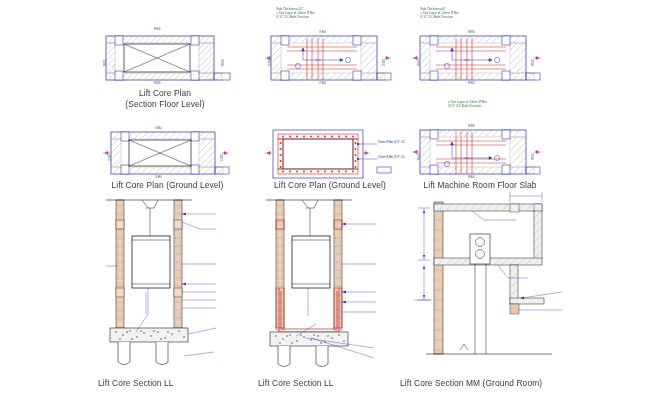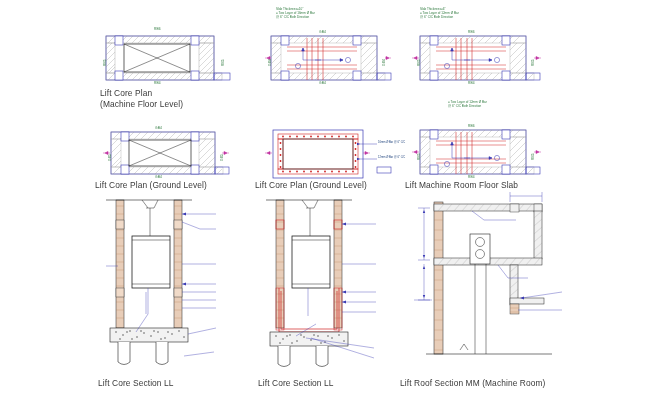--- a/index.html
+++ b/index.html
@@ -1,21 +1,21 @@
 <!DOCTYPE html>
 <html><head>
 <meta charset="utf-8">
 <style>
   html,body{margin:0;padding:0;background:#ffffff;}
   body{width:650px;height:400px;overflow:hidden;font-family:"Liberation Sans",sans-serif;position:relative;}
   .sheet{position:absolute;left:0;top:0;width:650px;height:400px;}
 
   .cell{position:absolute;}
   .caption{
-    position:absolute;text-align:left;color:#3a3a3a;
+    position:absolute;text-align:center;color:#3a3a3a;
     font-family:"Liberation Sans",sans-serif;font-size:8.4px;line-height:10px;
     white-space:nowrap;letter-spacing:.1px;
   }
   .caption.two{line-height:10.5px;white-space:normal;}
 
   .note{
     position:absolute;color:#2f7a3f;font-size:3.1px;line-height:4.1px;
     font-family:"Liberation Sans",sans-serif;white-space:nowrap;
   }
   .blbl{
@@ -113,21 +113,21 @@
 
       <rect x="114" y="45" width="16" height="7" fill="none" stroke="#3a3ab4" stroke-width="0.6"></rect>
     </svg>
     <div class="blbl" style="left:54px;top:-1px;">RB6</div>
     <div class="blbl" style="left:54px;top:53px;">RB4</div>
     <div class="blbl vert" style="left:3px;top:38px;">RB5</div>
     <div class="blbl vert" style="left:121px;top:38px;">RB5</div>
   </div>
   <div class="caption two" style="left:100px;top:88px;width:130px;">
     <div>Lift Core Plan</div>
-    <div>(Machine Floor Level)</div>
+    <div>(Section Floor Level)</div>
   </div>
 
   <div class="note" style="left:276px;top:7px;">Slab Thickness=10"</div>
   <div class="note" style="left:276px;top:11px;">= Two Layer of 16mm Ø Bar</div>
   <div class="note" style="left:276px;top:15px;">@ 6" C/C Both Direction</div>
 
   <div class="cell" style="left:265px;top:30px;">
     <svg width="130" height="58" viewBox="0 0 130 58">
       <rect x="6" y="6" width="106" height="44" fill="none" stroke="#3a3ab4" stroke-width="0.7"></rect>
       <g stroke="#9a9a9a" stroke-width="0.35">
@@ -888,16 +888,16 @@
         <line x1="110" y1="106" x2="150" y2="100"></line>
         <line x1="106" y1="118" x2="150" y2="118"></line>
       </g>
       <g fill="#3a3ab4">
         <path d="M108 106 l4 -1.4 v2.8 z"></path>
       </g>
     </svg>
 
   </div>
   <div class="caption" style="left:400px;top:378px;width:190px;text-align:left;">
-    <div>Lift Roof Section MM (Machine Room)</div>
+    <div>Lift Core Section MM (Ground Room)</div>
   </div>
 
 </div>
 
 </body></html>

